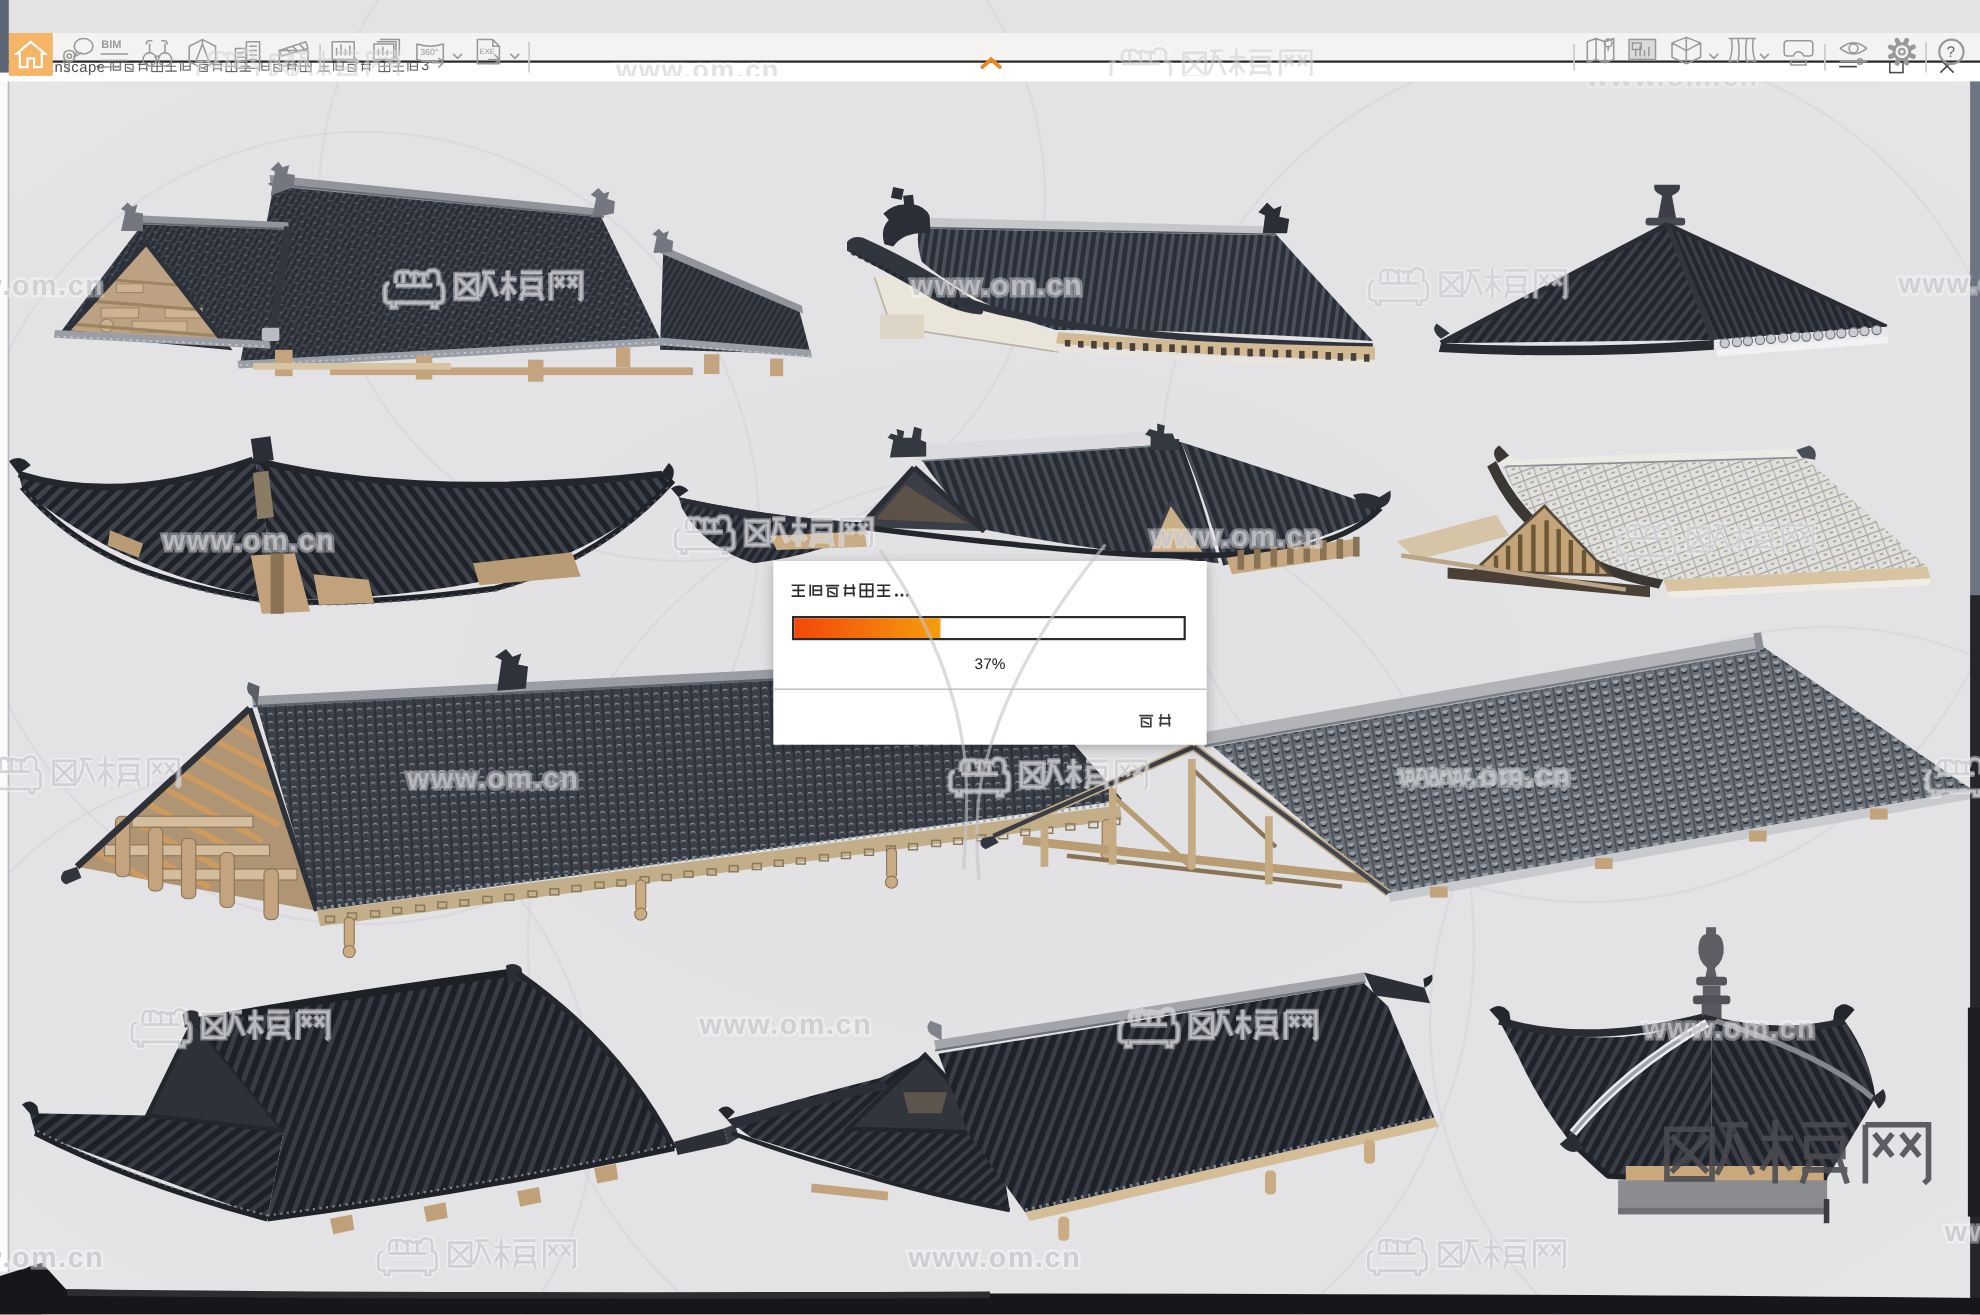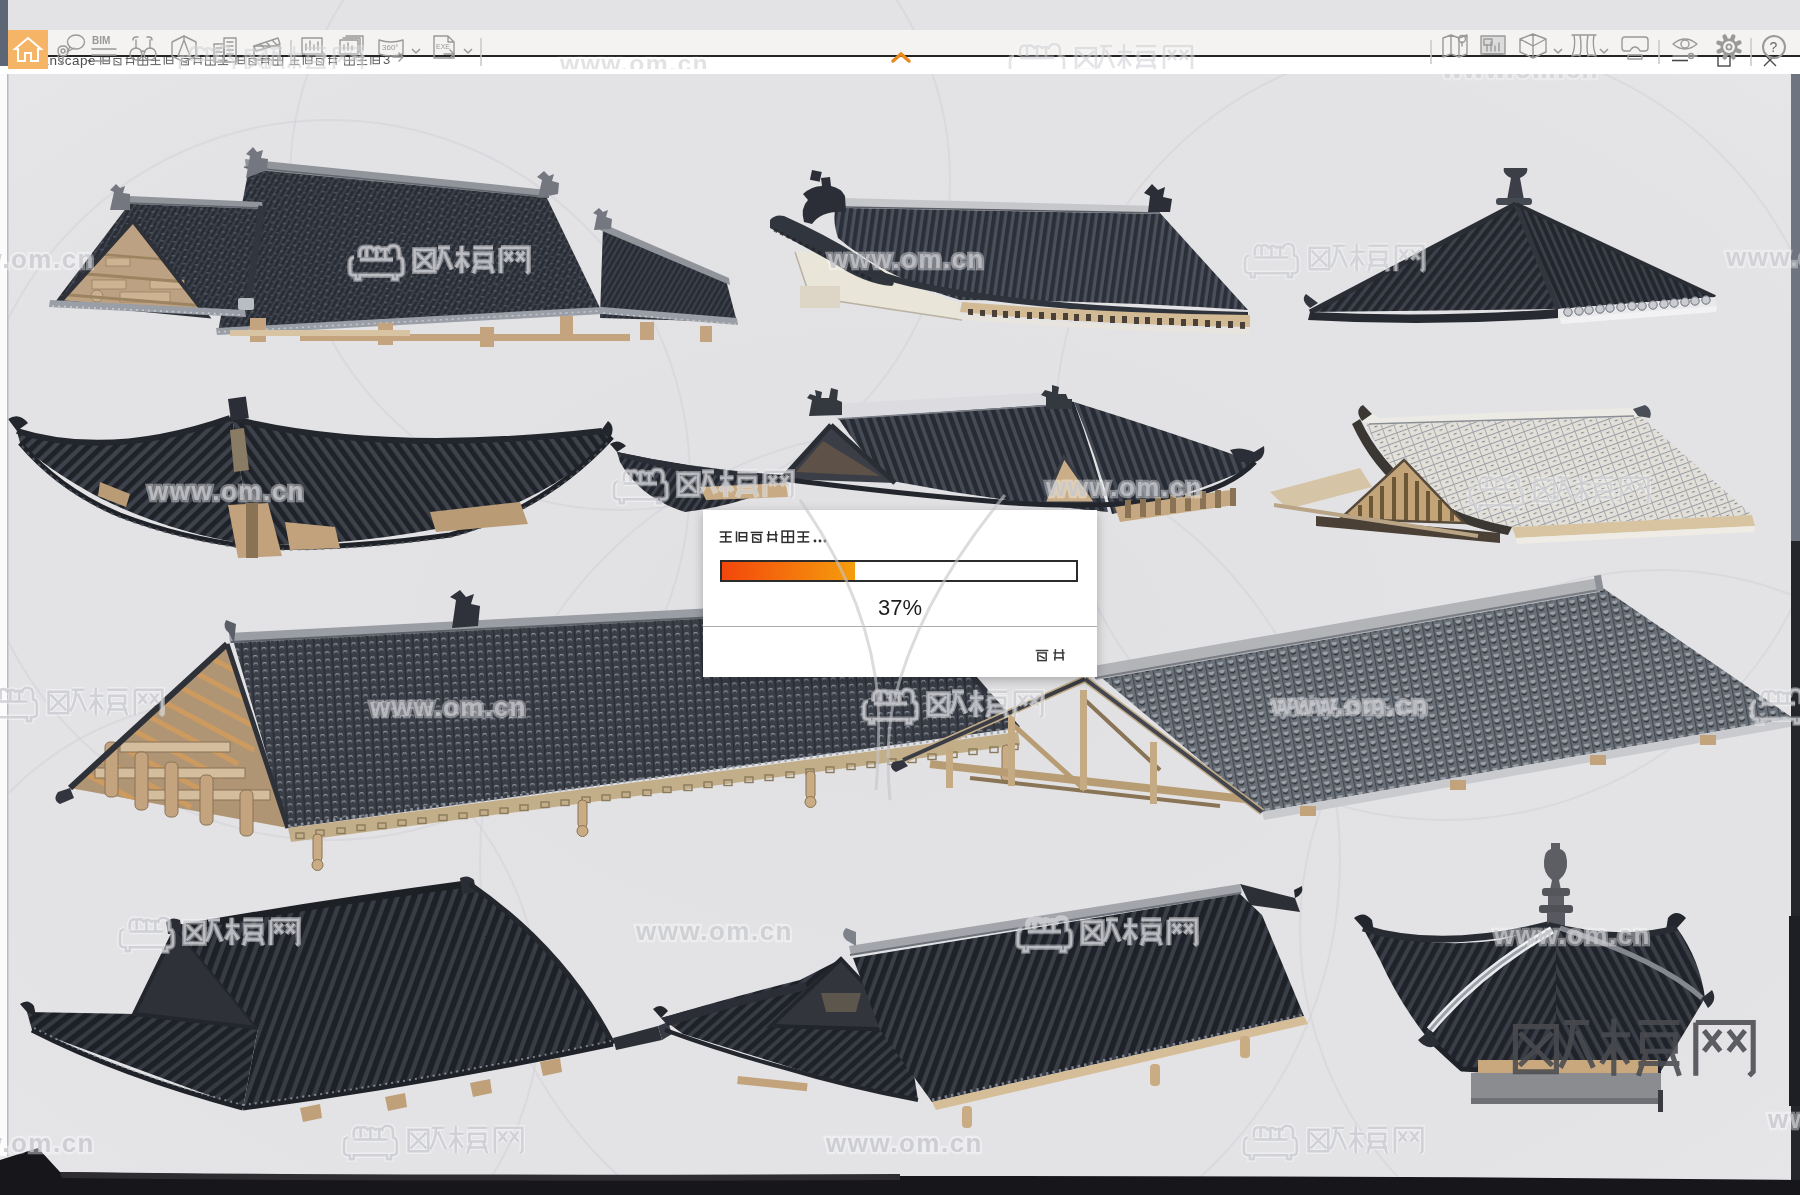--- a/index.html
+++ b/index.html
@@ -3,21 +3,21 @@
 * { margin:0; padding:0; box-sizing:border-box; }
 body { width:1800px; height:1195px; overflow:hidden; font-family:"Liberation Sans", sans-serif; background:#e3e3e6; position:relative; }
 #titlebar { position:absolute; left:0; top:0; width:1800px; height:30px; background:#ffffff; border-top:1.5px solid #16181d; z-index:20;margin-top:44px; }
 #toolbar { position:absolute; left:0; top:30px; width:1800px; height:27px; background:#f4f3f1; border-bottom:2px solid #252525; z-index:20; }
 #homebtn { position:absolute; left:8px; top:0; width:40px; height:39px; background:#f6b566; }
 #leftstrip { position:absolute; left:0; top:0; width:8px; height:66px; background:#5d6675; z-index:30; }
 #dlg { position:absolute; left:703px; top:510px; width:394px; height:167px; background:#ffffff; box-shadow:0 3px 10px rgba(0,0,0,0.25); z-index:40; }
 #dlgsep { position:absolute; left:0px; top:116px; width:394px; height:1px; background:#ababab; }
 #pbar { position:absolute; left:17px; top:50px; width:358px; height:22px; border:2px solid #2b2b2b; background:#ffffff; }
 #pfill { position:absolute; left:0; top:0; width:133px; height:18px; background:linear-gradient(90deg,#f3470b,#f59e0d); }
-#pct { position:absolute; left:0; top:85px; width:394px; text-align:center; font-size:22px; color:#1c1c1c; }
+#pct { position:absolute; left:0; top:85px; width:394px; text-align:center; font-size:14px; color:#1c1c1c; }
 #arcs { position:absolute; left:0; top:0; z-index:50; pointer-events:none; }
 svg.base { position:absolute; left:0; top:0; z-index:1; }
 </style></head><body>
 <svg class="base" width="1800" height="1195" viewBox="0 0 1800 1195">
     <defs>
       <pattern id="r1" width="5.0" height="8" patternUnits="userSpaceOnUse" patternTransform="rotate(30)">
         <rect width="5.0" height="8" fill="#3b404a"></rect>
         <rect width="2.9" height="8" fill="#282c34"></rect>
       </pattern>
       <pattern id="r2" width="7.5" height="8" patternUnits="userSpaceOnUse" patternTransform="rotate(8)">

